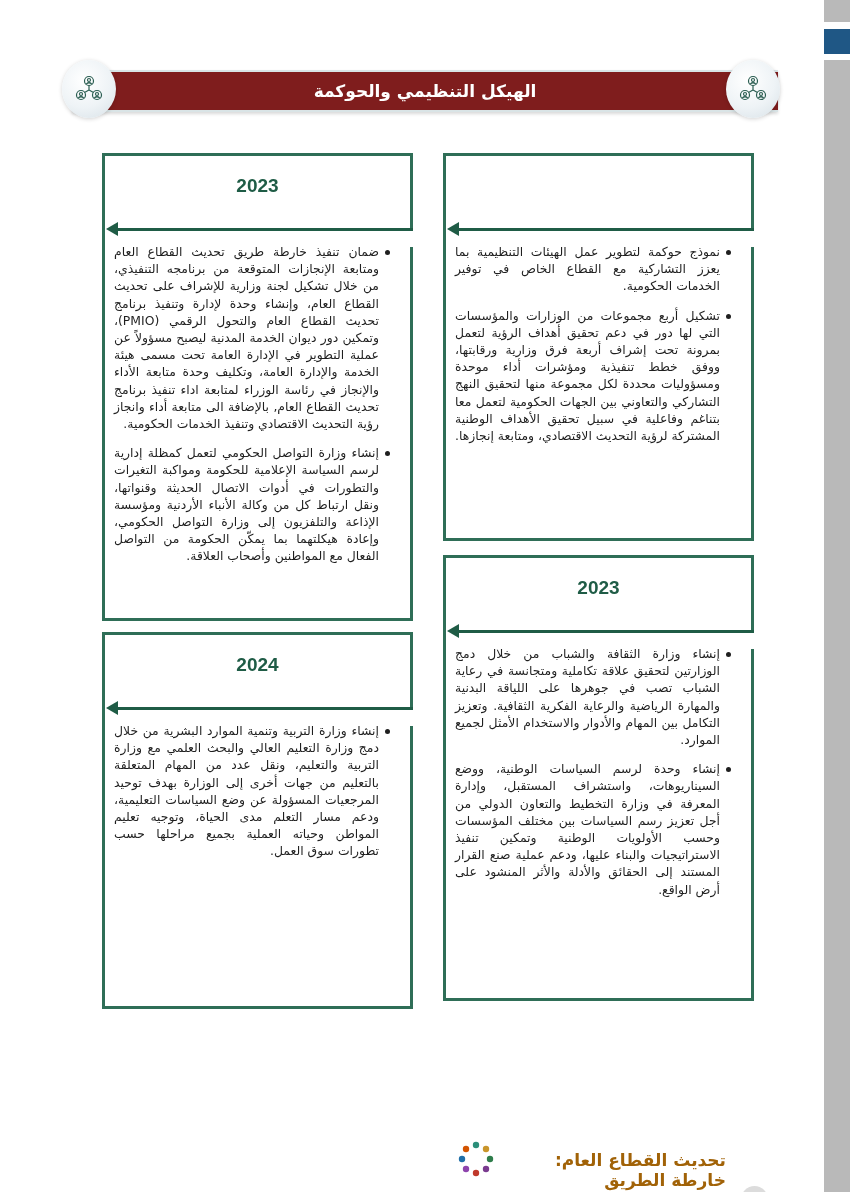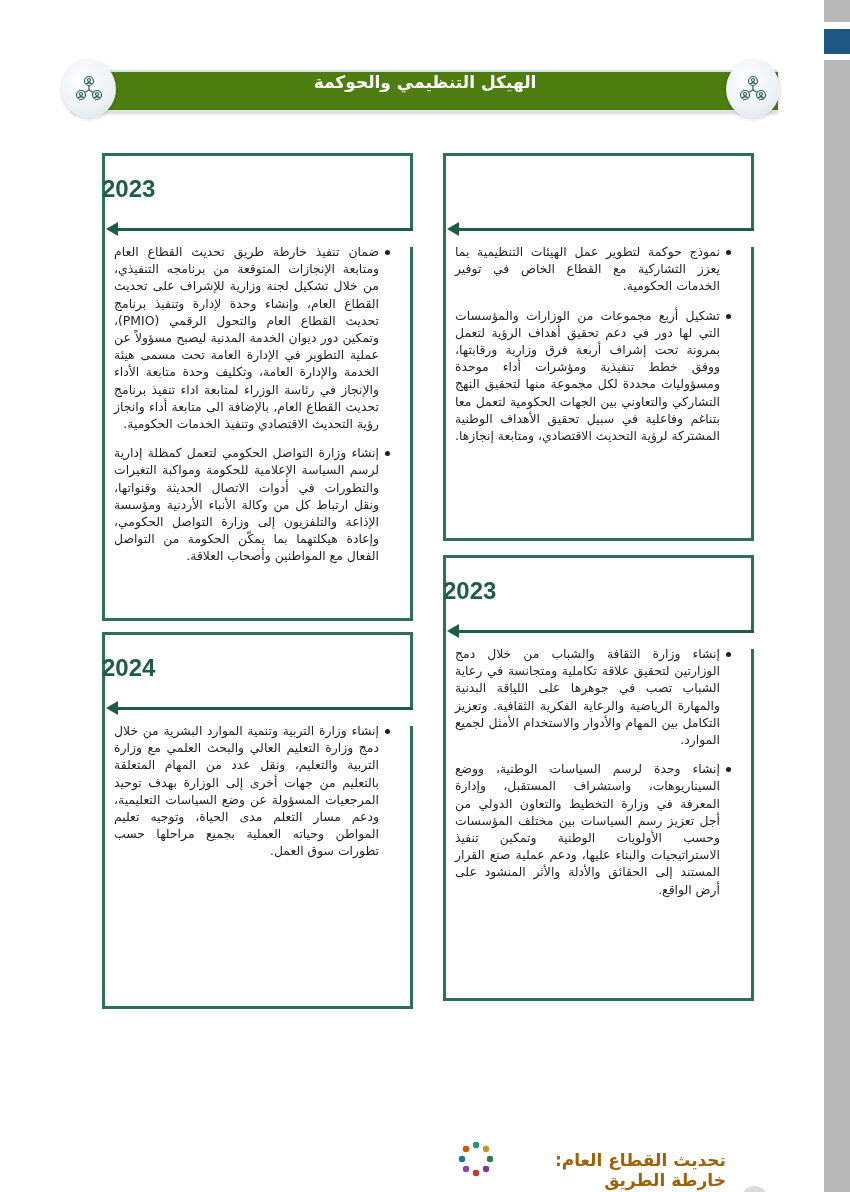--- a/index.html
+++ b/index.html
@@ -8,24 +8,24 @@
     background: #ffffff;
     font-family: "DejaVu Sans", sans-serif;
     color: #1f1f1f;
   }
   .side-strip { position: absolute; left: 824px; top: 0; width: 26px; height: 1192px; background: #b9b9b9; }
   .side-gap { position: absolute; left: 824px; top: 22px; width: 26px; height: 38px; background: #ffffff; }
   .side-tab { position: absolute; left: 824px; top: 29px; width: 26px; height: 25px; background: #1f5785; }
 
   .banner {
     position: absolute; left: 72px; top: 70px; width: 706px; height: 38px;
-    background: #4d7c0f;
+    background: #7f1d1d;
     box-shadow: 0 2px 3px rgba(0,0,0,0.15);
     border-top: 2px solid #d9e4e6; border-bottom: 2px solid #d9e4e6;
-    display: flex; align-items: flex-start; justify-content: center;
+    display: flex; align-items: center; justify-content: center;
   }
   .banner-title { color: #ffffff; font-size: 17px; font-weight: bold; direction: rtl; }
   .banner-badge {
     position: absolute; top: 60px; width: 54px; height: 58px; border-radius: 50%;
     background: radial-gradient(circle at 40% 35%, #ffffff 0%, #eef3f6 55%, #d6e0e6 100%);
     box-shadow: 0 1px 4px rgba(0,0,0,0.18);
     display: flex; align-items: center; justify-content: center;
   }
   .badge-left { left: 62px; }
   .badge-right { left: 726px; }
@@ -44,22 +44,22 @@
   }
   .card .arrow-line {
     position: absolute; top: 75px; left: 14px; right: 0; height: 3px; background: #1f5c46;
   }
   .card .arrow-head {
     position: absolute; top: 69px; left: 4px; width: 0; height: 0;
     border-top: 7px solid transparent; border-bottom: 7px solid transparent;
     border-right: 12px solid #1f5c46;
   }
   .card .year {
-    position: absolute; left: 0; right: 0; top: 22px; 
-    font-family: "Liberation Sans", sans-serif; font-weight: bold; font-size: 24px; color: #1f5c46;
+    position: absolute; left: 0; right: 0; top: 22px; text-align: center;
+    font-family: "Liberation Sans", sans-serif; font-weight: bold; font-size: 19px; color: #1f5c46;
   }
   .card .bullets {
     position: absolute; left: 14px; right: 14px; top: 88px;
     direction: rtl; text-align: justify;
     font-size: 12.4px; line-height: 17.2px;
     margin: 0; padding: 0; list-style: none;
   }
   .card .bullets li { position: relative; padding-right: 12px; margin-bottom: 12px; }
   .card .bullets li::before {
     content: ""; position: absolute; right: 1px; top: 7px;

